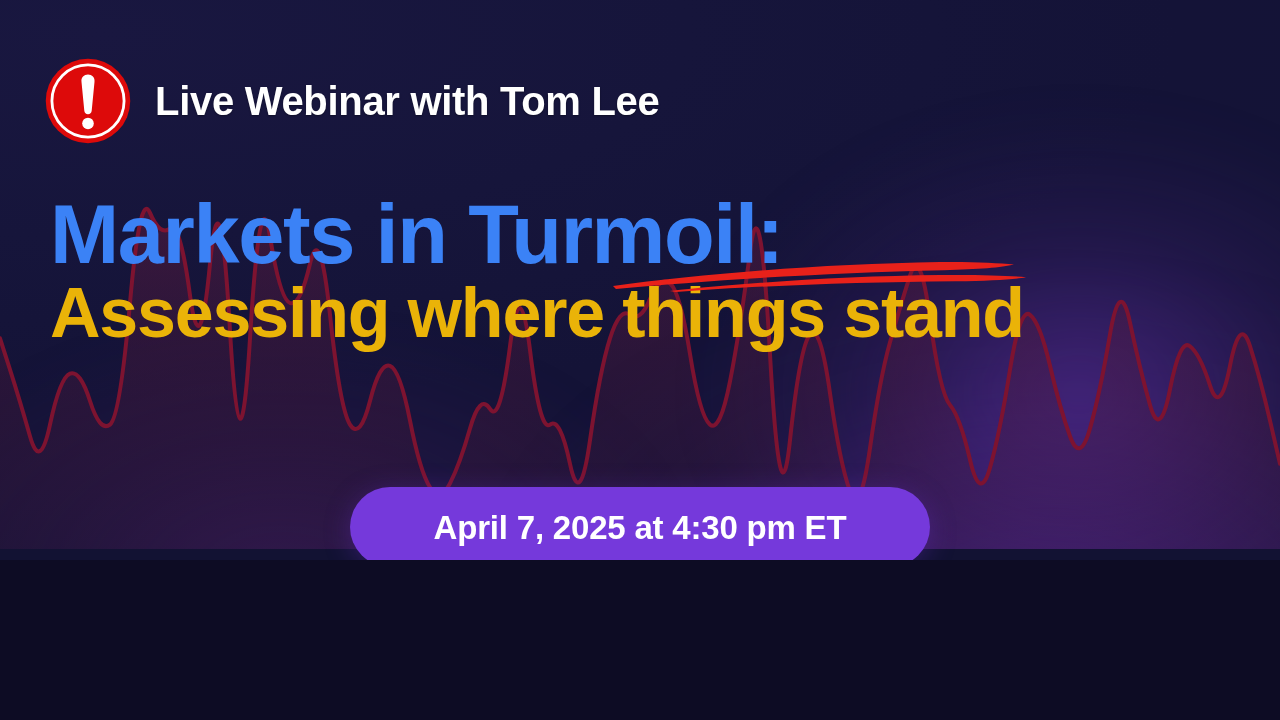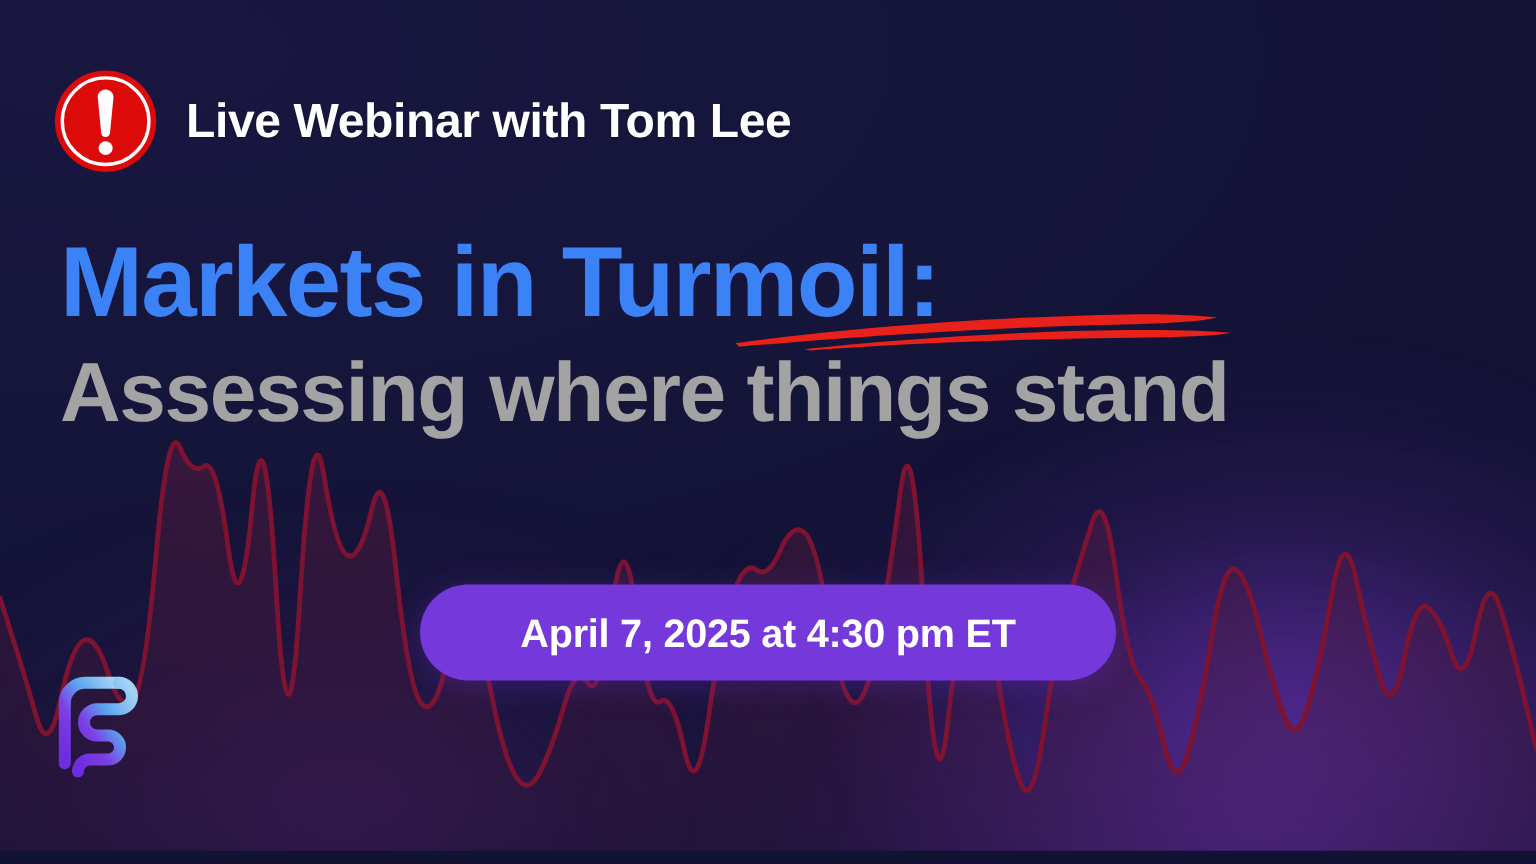--- a/index.html
+++ b/index.html
@@ -6,21 +6,21 @@
   html,body{ background:#0d0c24; }
   body{
     width:1280px; height:720px; overflow:hidden;
     font-family:"Liberation Sans", sans-serif;
     position:relative;
   }
 
   
   #poster{
     position:absolute; inset:0;
-    width:1280px; height:720px;
+    width:1280px; height:560px;
     overflow:hidden;
     background:#15143a;
     text-decoration:underline;
   }
   .bg-base{
     position:absolute; inset:0;
     background:
       radial-gradient(120% 95% at 8% 6%,  #191740 0%, #16153b 38%, #141337 70%, #141336 100%);
   }
   
@@ -70,22 +70,22 @@
   .hl-line1{
     position:relative; display:inline-block;
     color:#3b82f6; font-size:83px; font-weight:700;
     letter-spacing:-1.4px; line-height:1.0; white-space:nowrap;
   }
   .hl-underline{
     position:absolute; left:560px; top:52px;
     width:420px; height:48px; pointer-events:none;
   }
   .hl-line2{
-    display:block; margin-top:16px;
-    color:#a3a3a3; font-size:70px; font-weight:700;
+    display:block; margin-top:2px;
+    color:#eab308; font-size:70px; font-weight:700;
     letter-spacing:-1.2px; line-height:1.0; white-space:nowrap;
   }
 
   
   .cta{
     position:absolute; left:350px; top:487px;
     width:580px; height:80px; border-radius:40px;
     background:#7539db;
     display:flex; align-items:center; justify-content:center;
     border:none; cursor:pointer;

